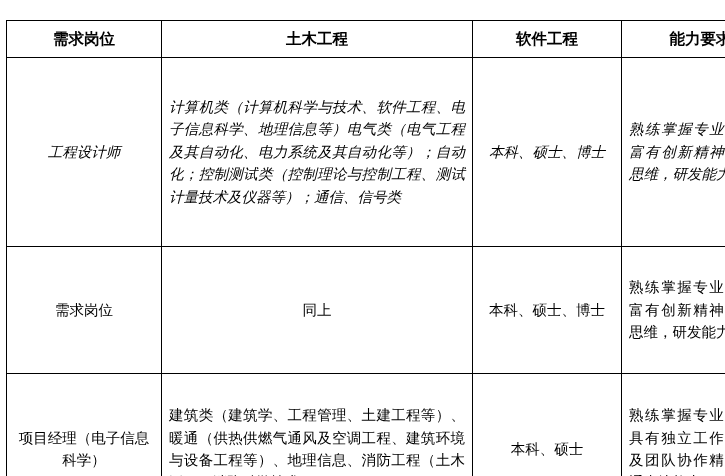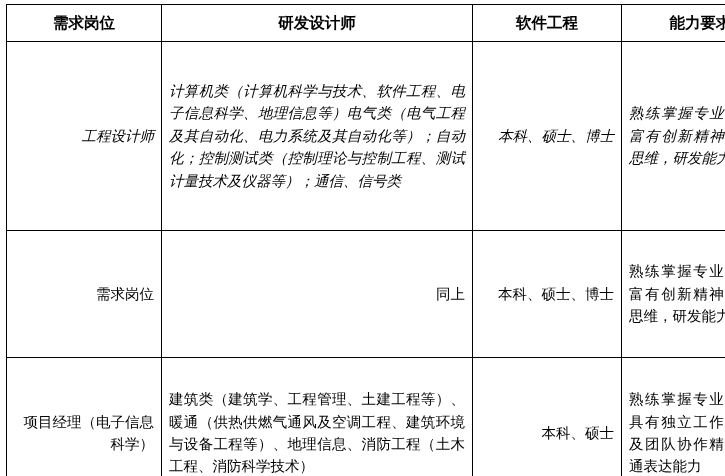--- a/index.html
+++ b/index.html
@@ -11,21 +11,21 @@
     width: 725px;
     height: 476px;
     font-family: "DejaVu Sans", "Liberation Sans", sans-serif;
     color: #000000;
     overflow: hidden;
   }
   .sheet {
     width: 725px;
     height: 358px;
     box-sizing: border-box;
-    padding: 4px 6px 0 6px;
+    padding: 20px 6px 0 6px;
   }
   table.req-table {
     border-collapse: collapse;
     width: 713px;
     table-layout: fixed;
     margin: 0 auto;
   }
   table.req-table th,
   table.req-table td {
     border: 1px solid #000000;
@@ -41,21 +41,21 @@
     font-size: 15.5px;
     height: 30px;
     padding: 3px 7px;
   }
   .col-post   { width: 140px; }
   .col-major  { width: 296px; }
   .col-edu    { width: 134px; }
   .col-skill  { width: 143px; }
 
   td.c-center {
-    text-align: right;
+    text-align: center;
   }
   td.c-just {
     text-align: justify;
     text-justify: inter-ideograph;
   }
   .row-1 td { height: 178px; font-style: italic; }
   .row-2 td { height: 116px; }
   .row-3 td { height: 140px; }
 
   .cell-text {
@@ -64,21 +64,21 @@
   }
 </style>
 </head>
 <body>
 
 <div class="sheet">
   <table class="req-table">
     <thead>
       <tr>
         <th class="col-post">需求岗位</th>
-        <th class="col-major">研发设计师</th>
+        <th class="col-major">土木工程</th>
         <th class="col-edu">软件工程</th>
         <th class="col-skill">能力要求</th>
       </tr>
     </thead>
     <tbody>
       <tr class="row-1">
         <td class="c-center">
           <span class="cell-text">工程设计师</span>
         </td>
         <td class="c-just">

